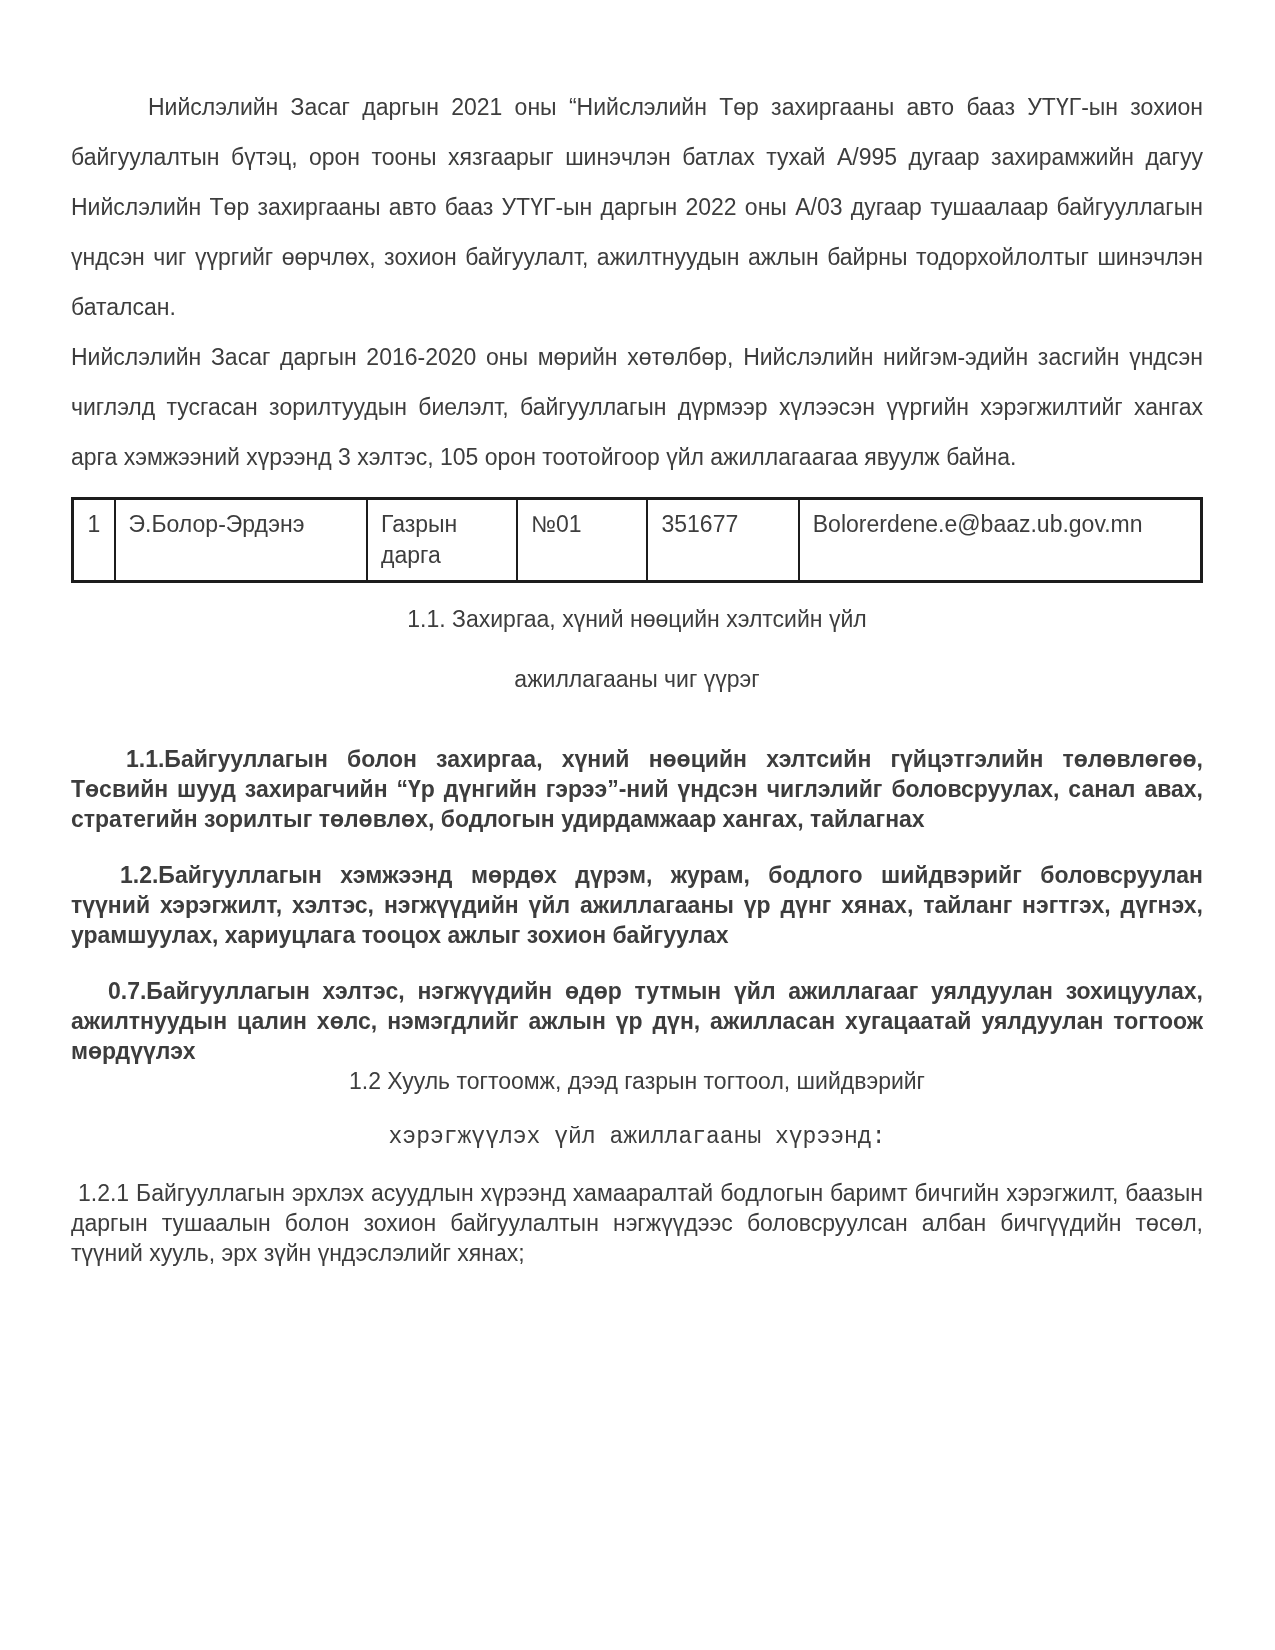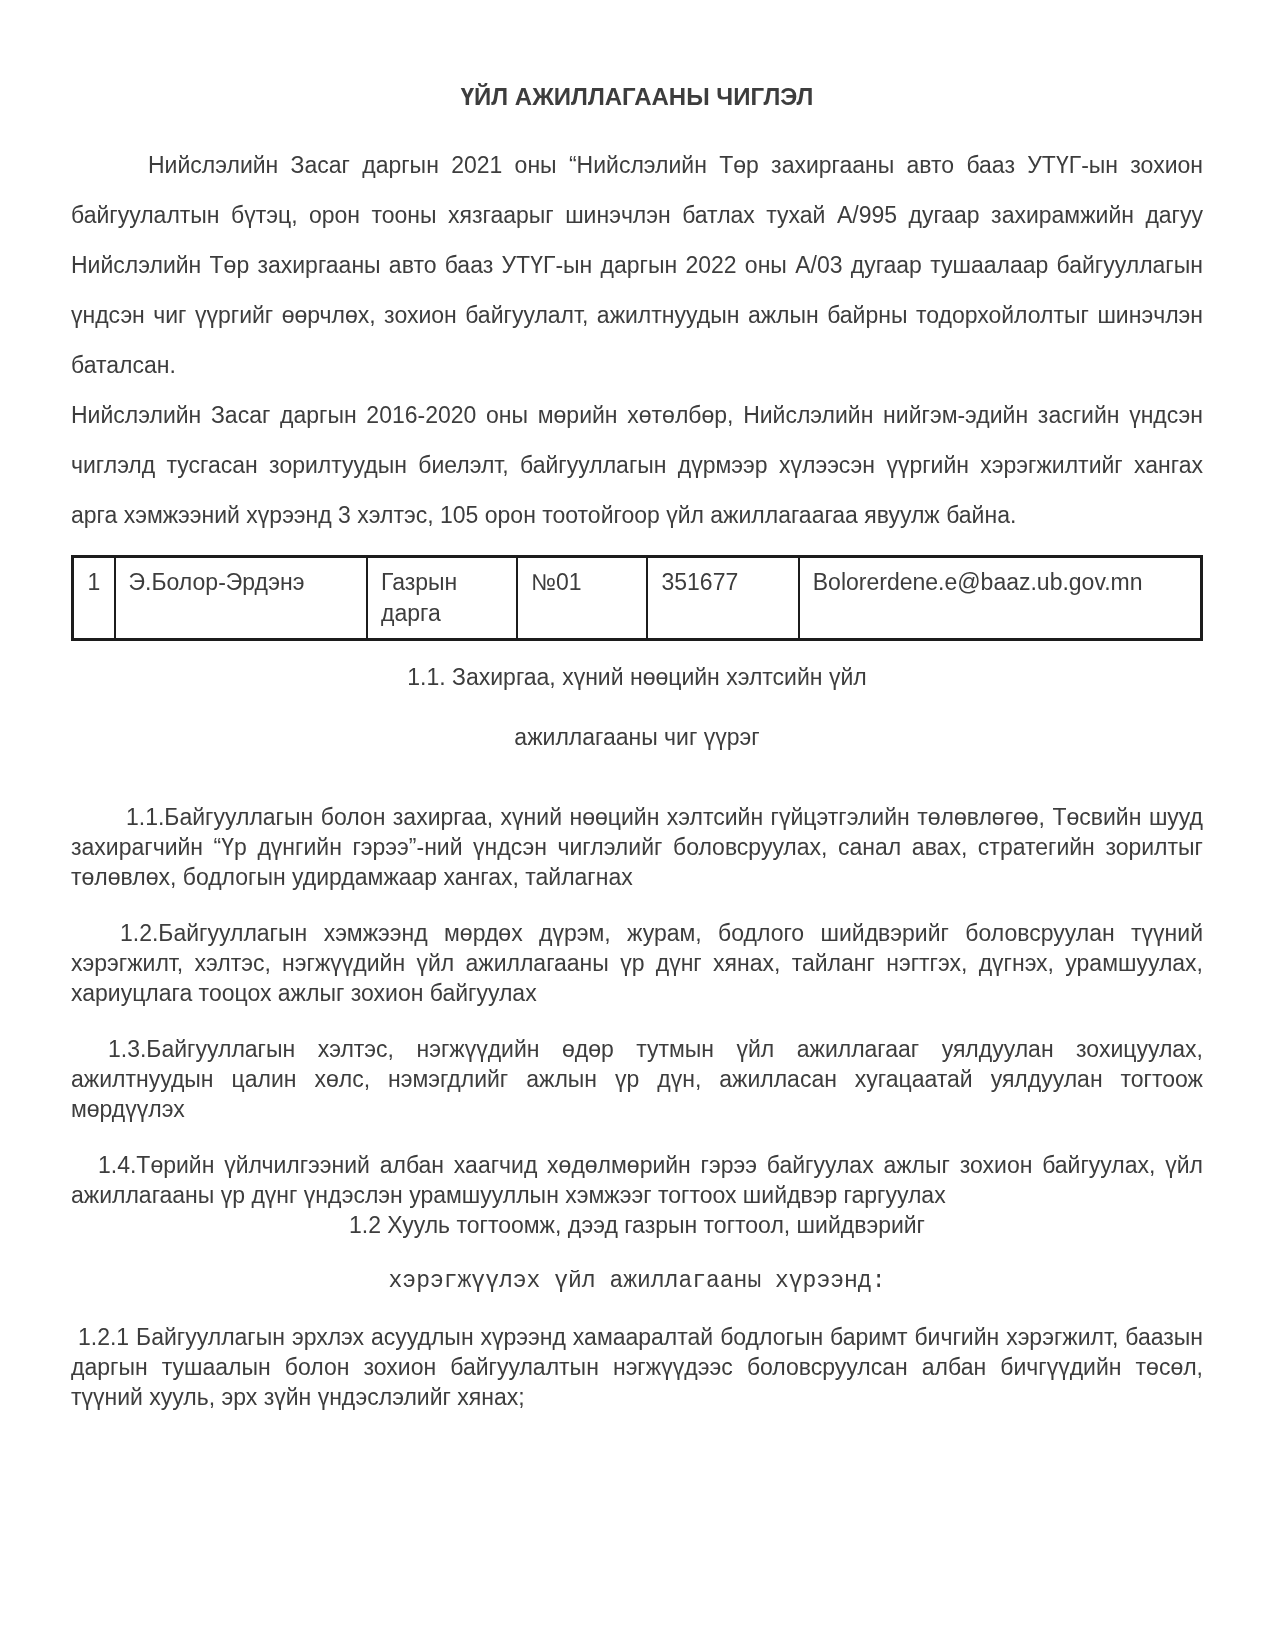--- a/index.html
+++ b/index.html
@@ -68,34 +68,33 @@
   }
   .h11a { margin-top: 21px; }
   .h11b { margin-top: 30px; }
   .h12a { }
   .h12b { margin-top: 26px; font-family: Liberation Mono, monospace; }
   .clause {
     text-align: justify;
     line-height: 30px;
     margin: 26px 0 0 0;
   }
-  .clause.bold { font-weight: normal; }
+  .clause.bold { font-weight: bold; }
   .c11  { margin-top: 50px; text-indent: 55px; }
   .c12  { text-indent: 49px; }
   .c13  { text-indent: 37px; }
   .c14  { text-indent: 27px; }
   .c15  { text-indent: 32px; }
   .c121 { text-indent: 7px;  }
 </style>
 </head>
 <body>
 
 <div class="page">
 
-  <div class="doc-title">ҮЙЛ АЖИЛЛАГААНЫ ЧИГЛЭЛ</div>
 
   <div class="intro-par first">Нийслэлийн Засаг даргын 2021 оны “Нийслэлийн Төр захиргааны авто бааз УТҮГ-ын зохион байгуулалтын бүтэц, орон тооны хязгаарыг шинэчлэн батлах тухай А/995 дугаар захирамжийн дагуу Нийслэлийн Төр захиргааны авто бааз УТҮГ-ын даргын 2022 оны А/03 дугаар тушаалаар байгууллагын үндсэн чиг үүргийг өөрчлөх, зохион байгуулалт, ажилтнуудын ажлын байрны тодорхойлолтыг шинэчлэн баталсан.</div>
 
   <div class="intro-par">Нийслэлийн Засаг даргын 2016-2020 оны мөрийн хөтөлбөр, Нийслэлийн нийгэм-эдийн засгийн үндсэн чиглэлд тусгасан зорилтуудын биелэлт, байгууллагын дүрмээр хүлээсэн үүргийн хэрэгжилтийг хангах арга хэмжээний хүрээнд 3 хэлтэс, 105 орон тоотойгоор үйл ажиллагаагаа явуулж байна.</div>
 
   <table class="contact-table">
     <colgroup>
       <col class="col-no">
       <col class="col-name">
       <col class="col-pos">
@@ -116,23 +115,22 @@
   </table>
 
   <div class="centered-line h11a">1.1. Захиргаа, хүний нөөцийн хэлтсийн үйл</div>
 
   <div class="centered-line h11b">ажиллагааны чиг үүрэг</div>
 
   <div class="clause bold c11">1.1.Байгууллагын болон захиргаа, хүний нөөцийн хэлтсийн гүйцэтгэлийн төлөвлөгөө, Төсвийн шууд захирагчийн “Үр дүнгийн гэрээ”-ний үндсэн чиглэлийг боловсруулах, санал авах, стратегийн зорилтыг төлөвлөх, бодлогын удирдамжаар хангах, тайлагнах</div>
 
   <div class="clause bold c12">1.2.Байгууллагын хэмжээнд мөрдөх дүрэм, журам, бодлого шийдвэрийг боловсруулан түүний хэрэгжилт, хэлтэс, нэгжүүдийн үйл ажиллагааны үр дүнг хянах, тайланг нэгтгэх, дүгнэх, урамшуулах, хариуцлага тооцох ажлыг зохион байгуулах</div>
 
-  <div class="clause bold c13">1.3.Байгууллагын хэлтэс, нэгжүүдийн өдөр тутмын үйл ажиллагааг уялдуулан зохицуулах, ажилтнуудын цалин хөлс, нэмэгдлийг ажлын үр дүн, ажилласан хугацаатай уялдуулан тогтоож мөрдүүлэх</div>
+  <div class="clause bold c13">0.7.Байгууллагын хэлтэс, нэгжүүдийн өдөр тутмын үйл ажиллагааг уялдуулан зохицуулах, ажилтнуудын цалин хөлс, нэмэгдлийг ажлын үр дүн, ажилласан хугацаатай уялдуулан тогтоож мөрдүүлэх</div>
 
-  <div class="clause bold c14">1.4.Төрийн үйлчилгээний албан хаагчид хөдөлмөрийн гэрээ байгуулах ажлыг зохион байгуулах, үйл ажиллагааны үр дүнг үндэслэн урамшууллын хэмжээг тогтоох шийдвэр гаргуулах</div>
 
 
   <div class="centered-line h12a">1.2 Хууль тогтоомж, дээд газрын тогтоол, шийдвэрийг</div>
 
   <div class="centered-line h12b">хэрэгжүүлэх үйл ажиллагааны хүрээнд:</div>
 
   <div class="clause c121">1.2.1 Байгууллагын эрхлэх асуудлын хүрээнд хамааралтай бодлогын баримт бичгийн хэрэгжилт, баазын даргын тушаалын болон зохион байгуулалтын нэгжүүдээс боловсруулсан албан бичгүүдийн төсөл, түүний хууль, эрх зүйн үндэслэлийг хянах;</div>
 
 </div>
 

